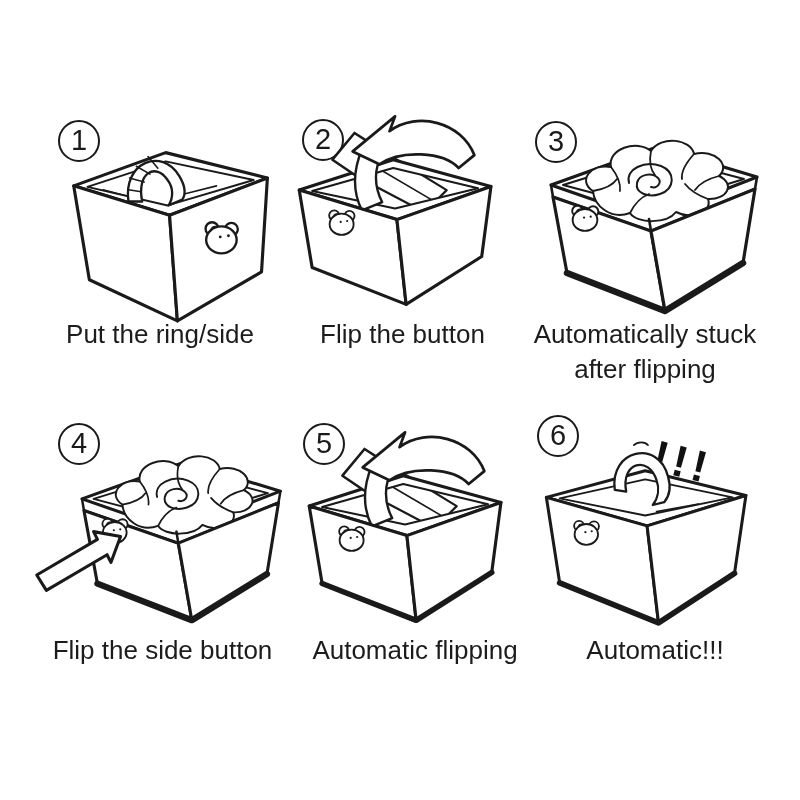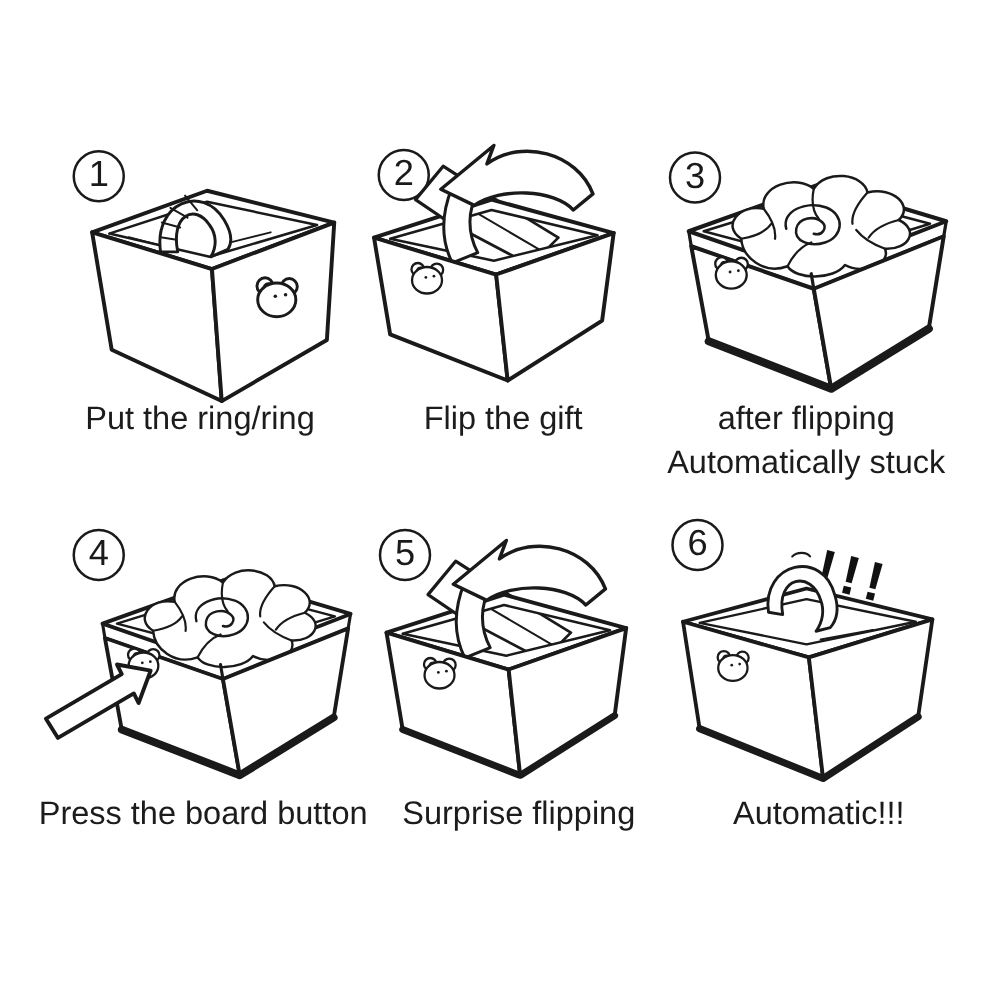--- a/index.html
+++ b/index.html
@@ -117,82 +117,82 @@
         <polygon points="14,52 108,18 212,44 112,82" fill="none" stroke="#1a1a1a" stroke-width="3.2"></polygon>
         <polygon points="28,53 108,27 198,46 110,72" fill="none" stroke="#1a1a1a" stroke-width="2"></polygon>
         <path d="M 70,68 C 64,28 104,12 122,42 C 128,52 129,60 125,66 L 111,72 C 116,64 116,54 110,46 C 98,28 78,38 84,68 Z" fill="#fff" stroke="#1a1a1a" stroke-width="2.4"></path>
         <path d="M 70,56 L 83,58 M 71,44 L 86,48 M 78,32 L 92,40 M 90,22 L 100,34" fill="none" stroke="#1a1a1a" stroke-width="1.6"></path>
         <polygon points="14,52 30,148 120,190 112,82" fill="#fff" stroke="#1a1a1a" stroke-width="3.2"></polygon>
         <polygon points="112,82 120,190 206,140 212,44" fill="#fff" stroke="#1a1a1a" stroke-width="3.2"></polygon>
         <use href="#bear" xlink:href="#bear" transform="translate(165,106) scale(1.2)"></use>
       </svg>
     </div>
     <div class="caption">
-      <span>Put the ring/ring</span>
+      <span>Put the ring/side</span>
     </div>
   </div>
 
   <div class="cell" id="cell-2">
     <div class="badge">
         <span>2</span>
       </div>
     <div class="illus">
       <svg viewBox="0 0 230 215">
         <use href="#flipbox" xlink:href="#flipbox"></use>
       </svg>
     </div>
     <div class="caption">
-      <span>Flip the gift</span>
+      <span>Flip the button</span>
       <span></span>
     </div>
   </div>
 
   <div class="cell" id="cell-3">
     <div class="badge">
         <span>3</span>
       </div>
     <div class="illus">
       <svg viewBox="0 0 240 200">
         <use href="#rosebox" xlink:href="#rosebox"></use>
       </svg>
     </div>
     <div class="caption">
+      <span>Automatically stuck</span>
       <span>after flipping</span>
-      <span>Automatically stuck</span>
     </div>
   </div>
 
   <div class="cell" id="cell-4">
     <div class="badge">
         <span>4</span>
       </div>
     <div class="illus">
       <svg viewBox="-12 0 272 205" stroke-linejoin="round" stroke-linecap="round">
         <use href="#rosebox" xlink:href="#rosebox" transform="translate(22,0)"></use>
         <path d="M -5,137 L 58,100 L 54,92 L 82,97 L 72,124 L 68,116 L 5,153 Z" fill="#fff" stroke="#1a1a1a" stroke-width="3.2"></path>
       </svg>
     </div>
     <div class="caption">
-      <span>Press the board button</span>
+      <span>Flip the side button</span>
       <span></span>
     </div>
   </div>
 
   <div class="cell" id="cell-5">
     <div class="badge">
         <span>5</span>
       </div>
     <div class="illus">
       <svg viewBox="0 0 230 215" stroke-linejoin="round" stroke-linecap="round">
         <use href="#flipbox" xlink:href="#flipbox"></use>
         <polyline points="24,172 126,212 208,160" fill="none" stroke="#1a1a1a" stroke-width="6" stroke-linejoin="round" stroke-linecap="round"></polyline>
       </svg>
     </div>
     <div class="caption">
-      <span>Surprise flipping</span>
+      <span>Automatic flipping</span>
     </div>
   </div>
 
   <div class="cell" id="cell-6">
     <div class="badge">
         <span>6</span>
       </div>
     <div class="bangs">!!!</div>
     <div class="illus">
       <svg viewBox="0 0 240 210" stroke-linejoin="round" stroke-linecap="round">

